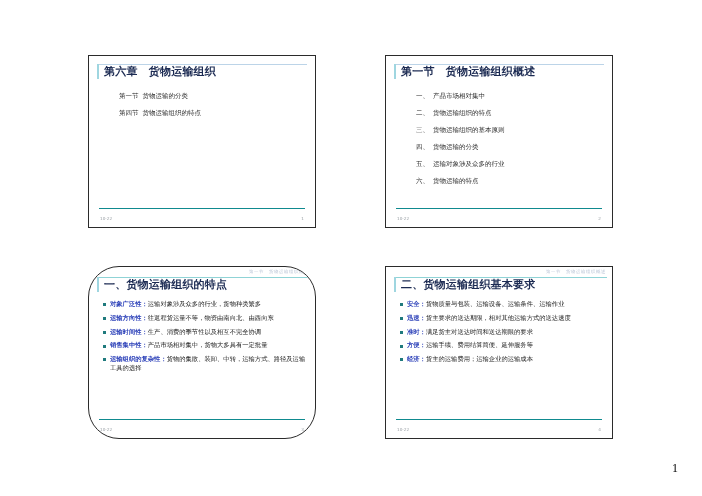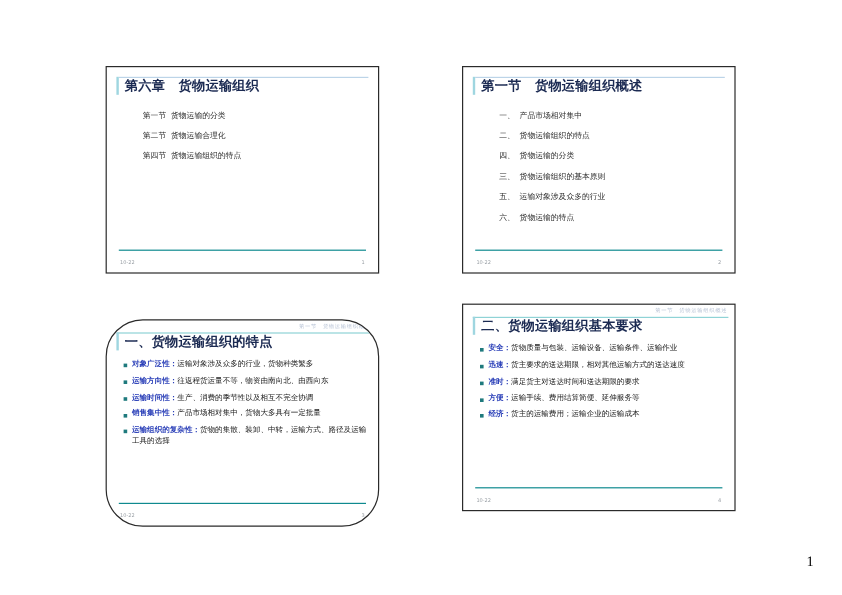--- a/index.html
+++ b/index.html
@@ -37,21 +37,21 @@
     width: 228px;
     height: 173px;
     background: #ffffff;
     border: 1px solid #2b2b2b;
     box-sizing: border-box;
     overflow: hidden;
   }
   .slide.pos-0 { left: 0px;   top: 0px;   }
   .slide.pos-1 { left: 297px; top: 0px;   }
   .slide.pos-2 { left: 0px;   top: 211px; border-radius: 31px; }
-  .slide.pos-3 { left: 297px; top: 198px; text-decoration: underline; }
+  .slide.pos-3 { left: 297px; top: 211px; text-decoration: underline; }
 
   .slide-inner {
     position: absolute;
     left: 0; top: 0;
     width: 100%; height: 100%;
   }
 
   
   .slide-runhead {
     position: absolute;
@@ -206,23 +206,20 @@
         <div class="title-underline"></div>
         <div class="slide-title-wrap">
           <div class="title-accent"></div>
           <div class="slide-title">第六章　货物运输组织</div>
         </div>
         <div class="agenda-list">
           <div class="agenda-item">
             <span class="num">第一节</span><span>货物运输的分类</span>
           </div>
           <div class="agenda-item">
-            <span class="num">第二节</span><span>货物运输合理化</span>
-          </div>
-          <div class="agenda-item">
             <span class="num">第四节</span><span>货物运输组织的特点</span>
           </div>
         </div>
         <div class="slide-footer-rule"></div>
         <div class="slide-footer-date">10-22</div>
         <div class="slide-footer-num">1</div>
       </div>
     </div>
 
     <div class="slide pos-1 agenda-wide">
@@ -233,24 +230,24 @@
           <div class="slide-title">第一节　货物运输组织概述</div>
         </div>
         <div class="agenda-list">
           <div class="agenda-item">
             <span class="num">一、</span><span>产品市场相对集中</span>
           </div>
           <div class="agenda-item">
             <span class="num">二、</span><span>货物运输组织的特点</span>
           </div>
           <div class="agenda-item">
+            <span class="num">三、</span><span>货物运输组织的基本原则</span>
+          </div>
+          <div class="agenda-item">
             <span class="num">四、</span><span>货物运输的分类</span>
-          </div>
-          <div class="agenda-item">
-            <span class="num">三、</span><span>货物运输组织的基本原则</span>
           </div>
           <div class="agenda-item">
             <span class="num">五、</span><span>运输对象涉及众多的行业</span>
           </div>
           <div class="agenda-item">
             <span class="num">六、</span><span>货物运输的特点</span>
           </div>
         </div>
         <div class="slide-footer-rule"></div>
         <div class="slide-footer-date">10-22</div>

